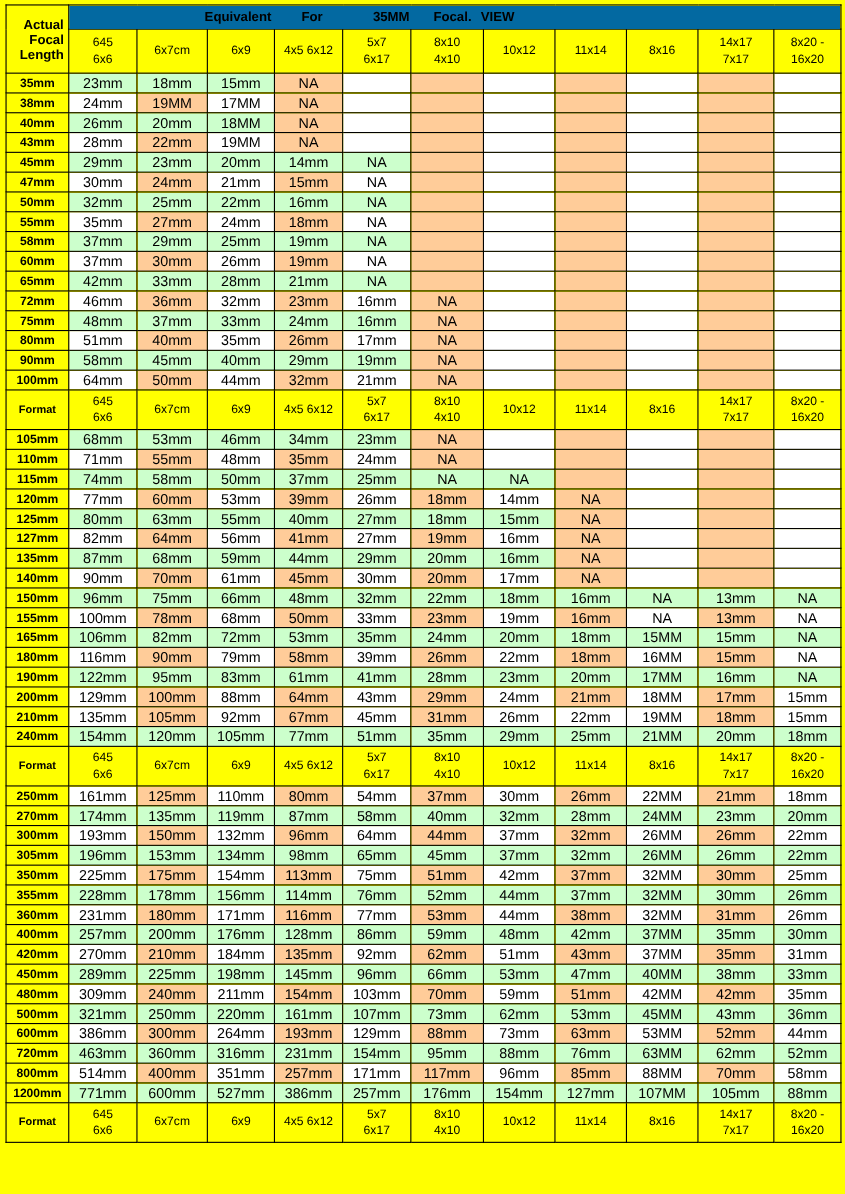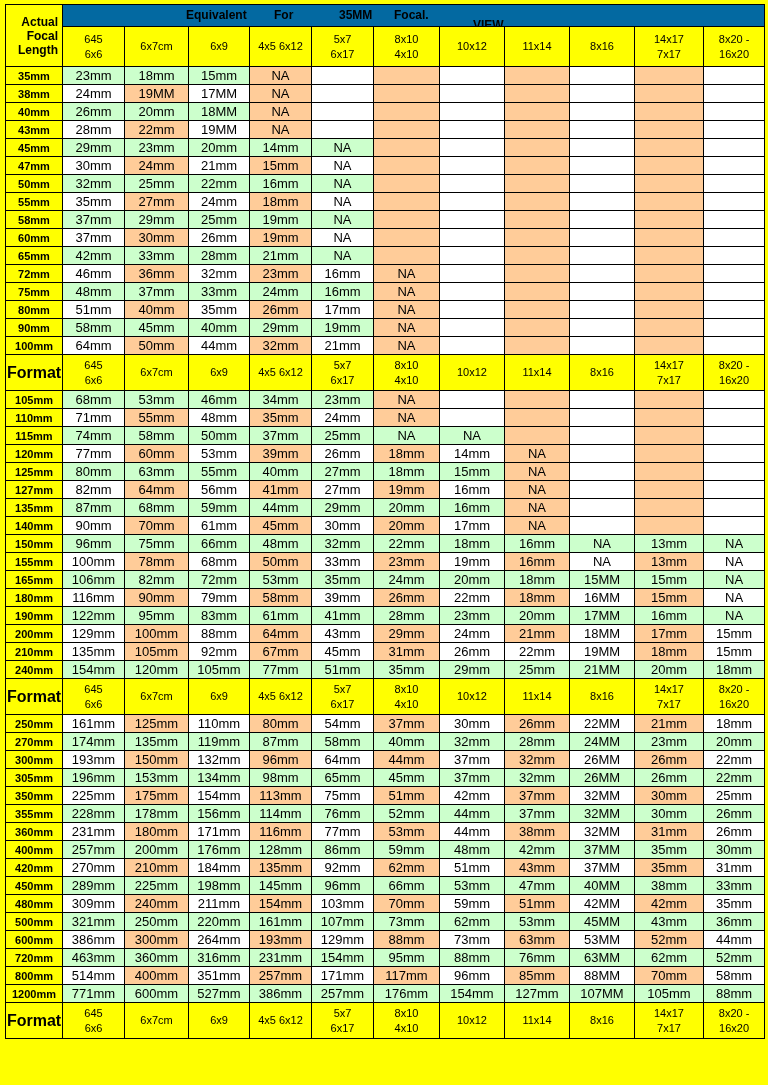--- a/index.html
+++ b/index.html
@@ -47,21 +47,21 @@
     font-size:11px;
     font-weight:normal;
     text-align:center;
     line-height:15px;
     height:39px;
   }
   tr.fmt td{height:35px;}
   .fmtlbl{
     background:#ffff00;
     font-weight:bold;
-    font-size:16px;
+    font-size:10px;
     text-align:center;
   }
   
   .lbl{
     background:#ffff00;
     font-weight:bold;
     font-size:11px;
     text-align:center;
     height:17px;
   }
@@ -93,21 +93,21 @@
       <col style="width: 65px;">
       <col style="width: 65px;">
       <col style="width: 69px;">
       <col style="width: 61px;">
     </colgroup>
   <thead>
     <tr>
       <th class="corner" rowspan="2">Actual
 Focal
 Length</th>
-      <td class="band" colspan="11"><span style="left: 123px;">Equivalent</span><span style="left: 211px;">For</span><span style="left: 276px;">35MM</span><span style="left: 331px;">Focal.</span><span style="left: 410px; margin-top: 10px;">VIEW</span></td>
+      <td class="band" colspan="11"><span style="left: 123px;">Equivalent</span><span style="left: 211px;">For</span><span style="left: 276px;">35MM</span><span style="left: 331px;">Focal.</span><span style="left: 374px;">VIEW</span></td>
     </tr>
     <tr>
         <th class="colhead">645
 6x6</th>
         <th class="colhead">6x7cm</th>
         <th class="colhead">6x9</th>
         <th class="colhead">4x5 6x12</th>
         <th class="colhead">5x7
 6x17</th>
         <th class="colhead">8x10

